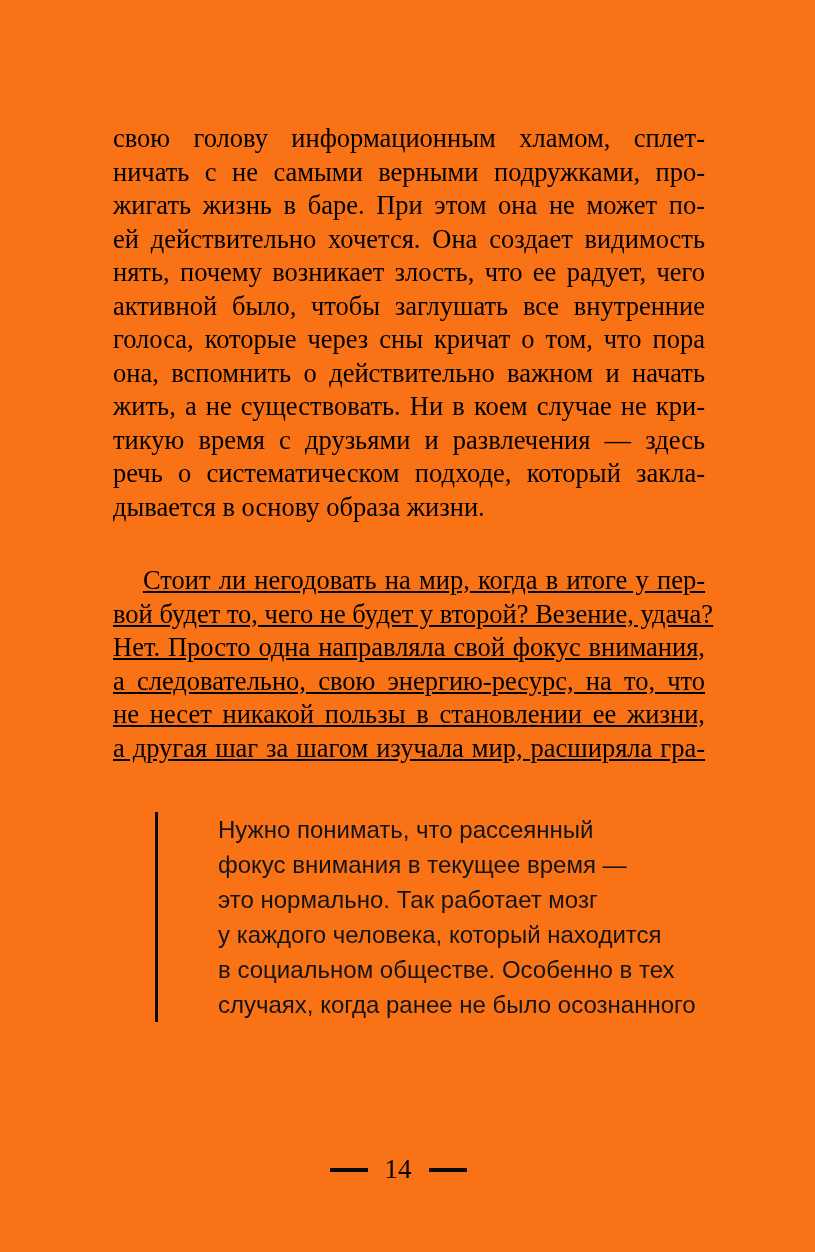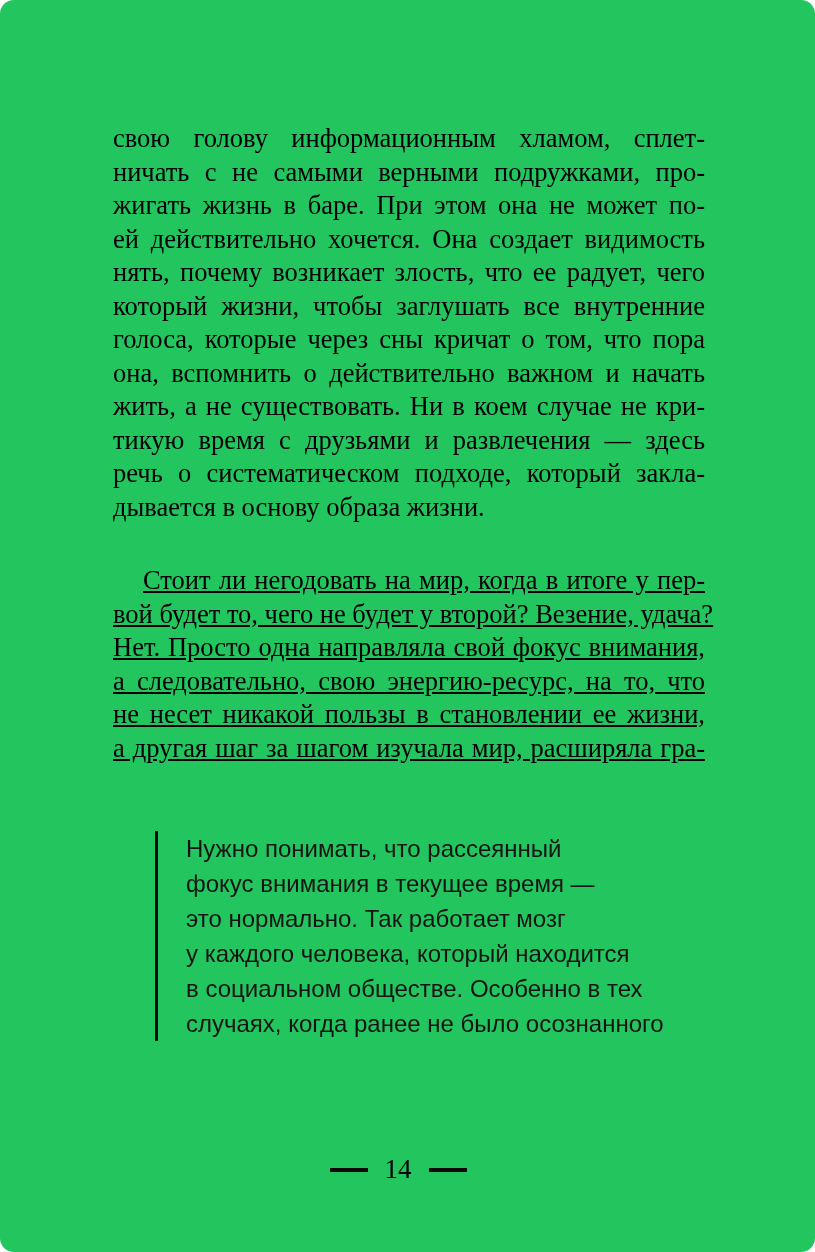--- a/index.html
+++ b/index.html
@@ -6,46 +6,45 @@
   body {
     width: 815px; height: 1252px;
     background: #ffffff;
     font-family: "Liberation Serif", serif;
     color: #000;
     overflow: hidden;
   }
   .page {
     position: relative;
     width: 815px; height: 1252px;
-    background: #22c55e;
-    border-radius: 14px;
+    background: #f97316;
   }
   .text-block {
     position: absolute;
     left: 113px; top: 122px;
     width: 592px;
     font-size: 26.5px;
     line-height: 33.5px;
   }
   .para .line {
     text-align: justify;
     text-align-last: justify;
     white-space: nowrap;
   }
   .para .line.last {
     text-align-last: left;
   }
   .para-2 { margin-top: 40px; text-decoration: underline; }
   .para-2 .line:first-child { text-indent: 30px; }
 
   .quote {
-    margin-top: 66px;
+    margin-top: 47px;
     margin-left: 42px;
     border-left: 3px solid #0a0a0a;
-    padding-left: 28px;
+    padding-left: 60px;
   }
   .quote .line {
     font-family: "Liberation Sans", sans-serif;
     font-weight: 300;
     font-size: 24px;
     line-height: 35px;
     color: #141414;
     text-align: left;
     white-space: nowrap;
   }
@@ -76,21 +75,21 @@
 <div class="page">
 
   <div class="text-block">
 
     <div class="para para-1">
         <div class="line">свою голову информационным хламом, сплет-</div>
         <div class="line">ничать с не самыми верными подружками, про-</div>
         <div class="line">жигать жизнь в баре. При этом она не может по-</div>
         <div class="line">ей действительно хочется. Она создает видимость</div>
         <div class="line">нять, почему возникает злость, что ее радует, чего</div>
-        <div class="line">который жизни, чтобы заглушать все внутренние</div>
+        <div class="line">активной было, чтобы заглушать все внутренние</div>
         <div class="line">голоса, которые через сны кричат о том, что пора</div>
         <div class="line">она, вспомнить о действительно важном и начать</div>
         <div class="line">жить, а не существовать. Ни в коем случае не кри-</div>
         <div class="line">тикую время с друзьями и развлечения — здесь</div>
         <div class="line">речь о систематическом подходе, который закла-</div>
         <div class="line last">дывается в основу образа жизни.</div>
       </div>
 
     <div class="para para-2">
         <div class="line">Стоит ли негодовать на мир, когда в итоге у пер-</div>

